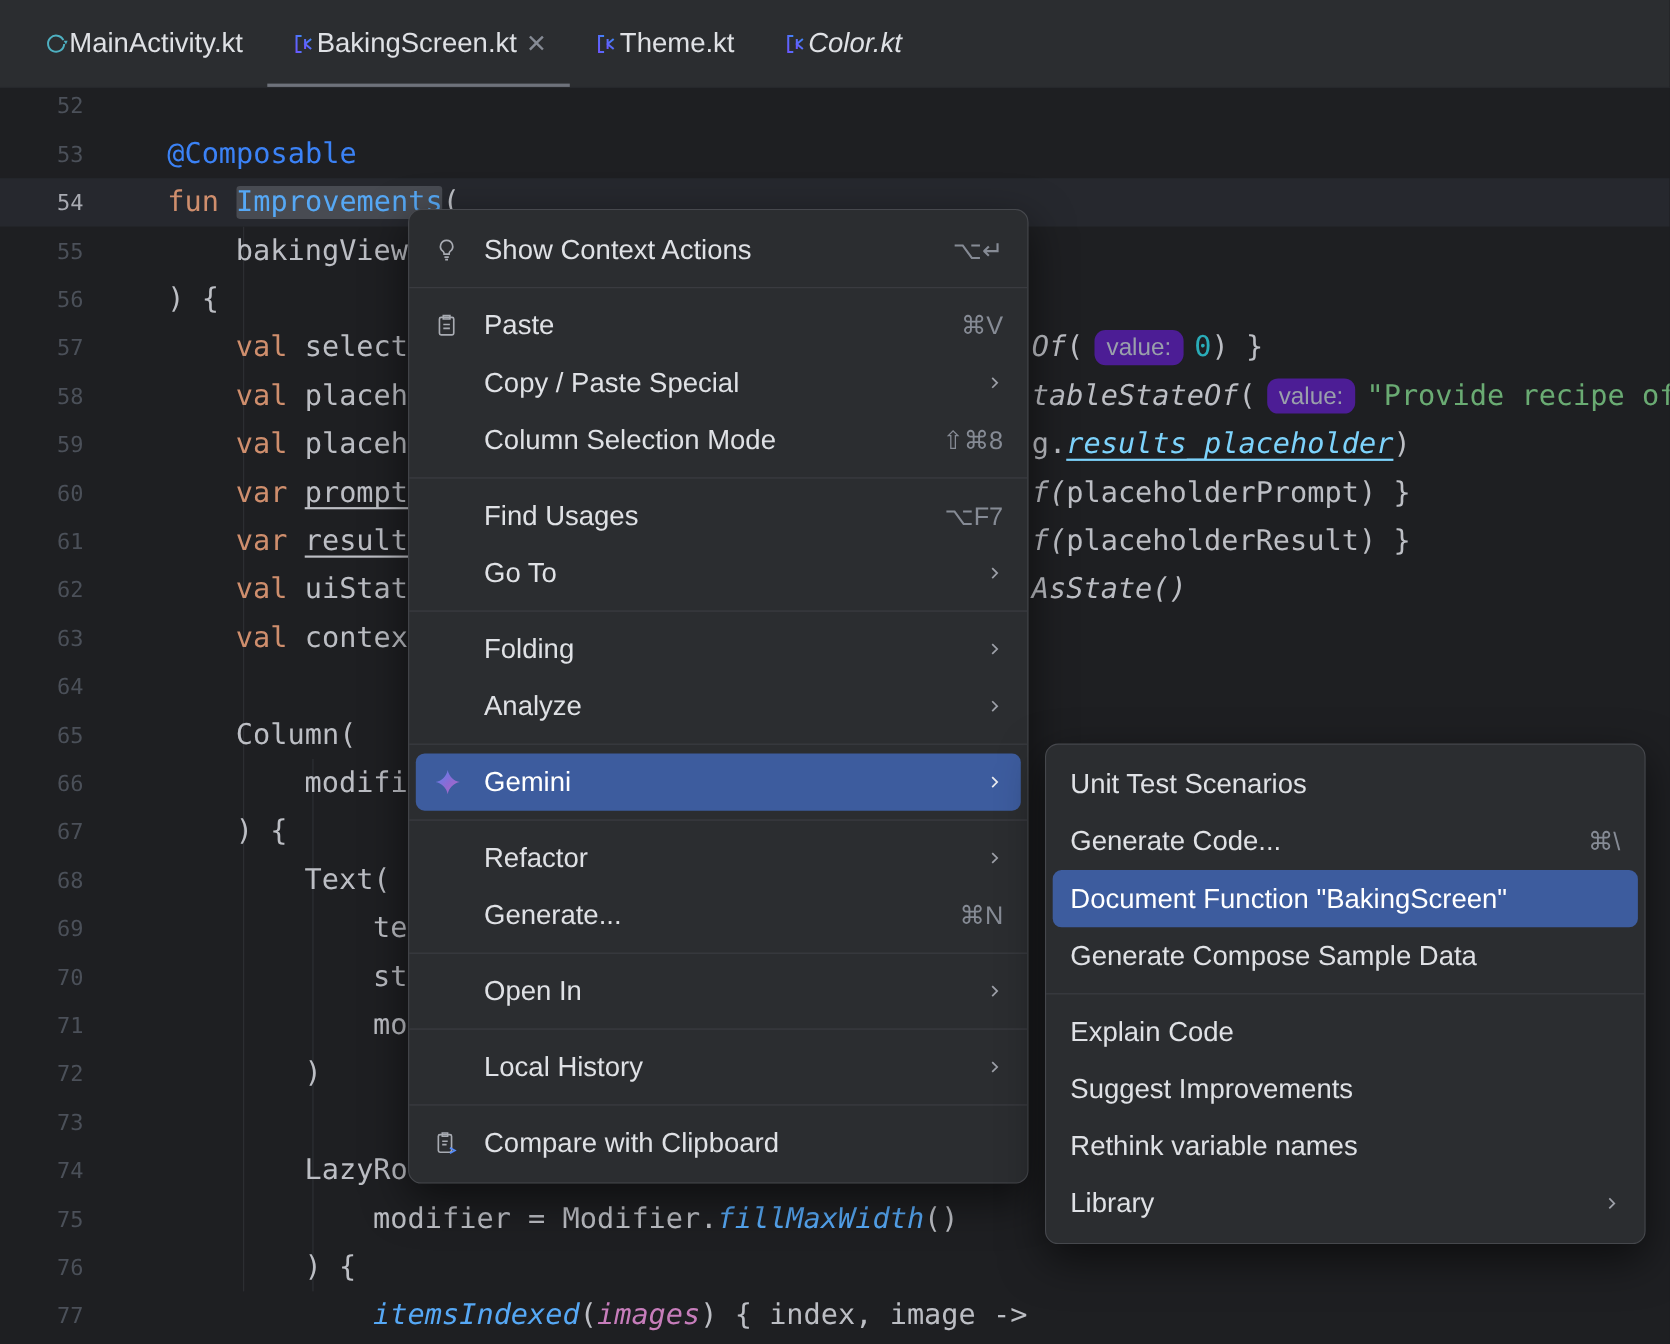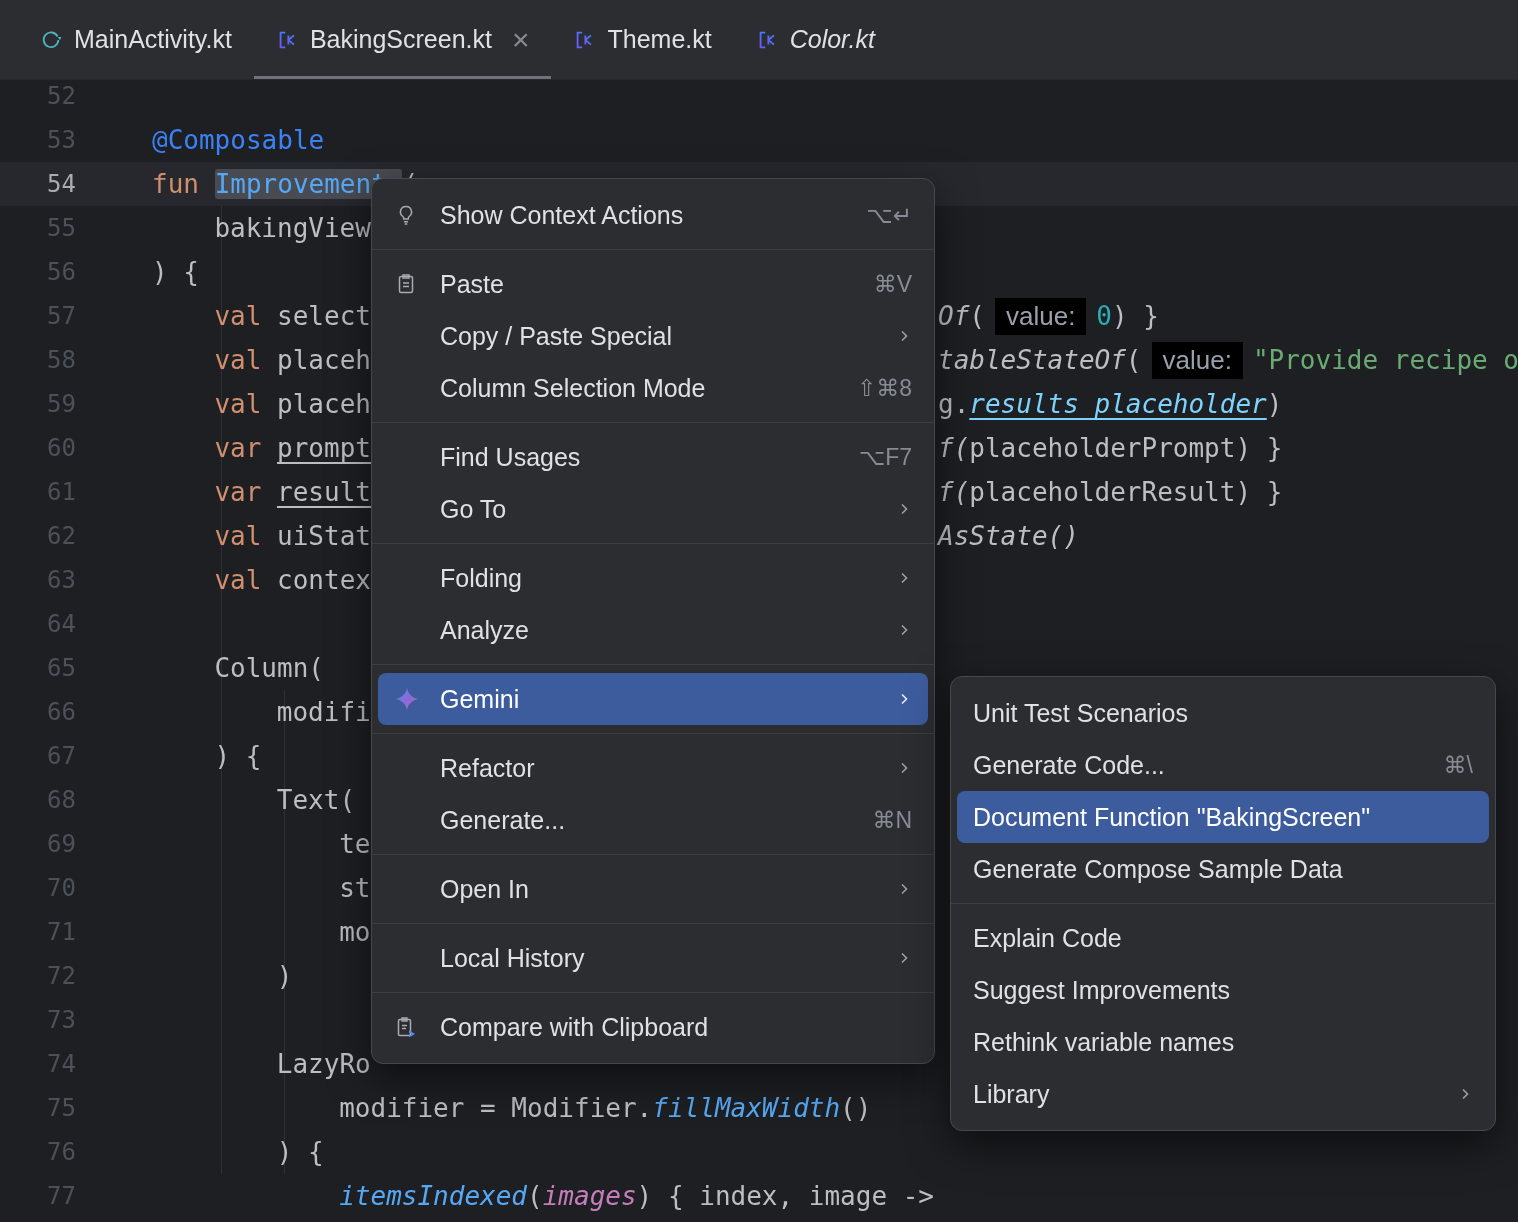--- a/index.html
+++ b/index.html
@@ -9,59 +9,59 @@
     background:#1e1f22;
     font-family:"Liberation Sans","DejaVu Sans",sans-serif;
     -webkit-font-smoothing:antialiased;
   }
 
   
   .tabbar {
     height:80px; background:#2b2d30; display:flex; align-items:stretch;
     padding-left:18px; border-bottom:1px solid #26282c;
   }
-  .tab { display:flex; align-items:center; gap:12px; padding:0 22px; position:relative;
+  .tab { display:flex; align-items:center; gap:1px; padding:0 22px; position:relative;
          color:#dfe1e5; font-size:25px; cursor:default; }
   .tab.active::after { content:""; position:absolute; left:0; right:0; bottom:0; height:3px; background:#6e727b; }
   .tab-label.italic { font-style:italic; }
   .tab-close { color:#868b95; font-size:30px; line-height:1; margin-left:8px; }
   .icon svg { display:block; }
 
   
   .editor { position:relative; height:1142px; overflow:hidden; }
   .indent-guide { position:absolute; width:1px; background:#2e3035; }
   .code-area { margin-top:-6px; position:relative; }
   .code-row { height:44px; display:flex; align-items:center; position:relative;
               font-family:"DejaVu Sans Mono",monospace; font-size:26px; white-space:pre; }
   .code-row.current { background:#26282e; }
-  .gutter-num { flex:0 0 110px; padding-right:34px; text-align:right; color:#4b5059; font-size:24px;
+  .gutter-num { flex:0 0 110px; padding-right:34px; text-align:right; color:#4b5059; font-size:20px;
                 font-family:"DejaVu Sans Mono",monospace; }
   .code-row.current .gutter-num { color:#a9abb2; }
   .code-text { margin-left:42px; }
   .code-right { position:absolute; left:938px; top:0; height:44px; display:flex; align-items:center; white-space:pre; }
 
   .c-kw  { color:#cf8e6d; }
   .c-ann { color:#3b82f6; }
   .c-fn  { color:#56a8f5; }
   .c-def { color:#bcbec4; }
   .c-defu{ color:#bcbec4; text-decoration:underline; text-underline-offset:5px; }
   .c-str { color:#6aab73; }
   .c-num { color:#2aacb8; }
   .c-it  { color:#bcbec4; font-style:italic; }
   .c-ext { color:#56a8f5; font-style:italic; }
   .c-pur { color:#c77dbb; font-style:italic; }
   .c-purx{ color:#7dd3fc; font-style:italic; text-decoration:underline; text-underline-offset:5px; }
-  .c-hint{ background:#000000; color:#9aa0ab; border-radius:0; padding:3px 11px; margin:0 10px;
-           font-family:"Liberation Sans",sans-serif; font-size:26px; font-style:normal; }
+  .c-hint{ background:#4c1d95; color:#9aa0ab; border-radius:10px; padding:3px 11px; margin:0 10px;
+           font-family:"Liberation Sans",sans-serif; font-size:22px; font-style:normal; }
   .seg-sel { background:#484b52; border-radius:3px; }
 
   
   .menu { position:absolute; background:#2b2d30; border:1px solid #46484d; border-radius:12px;
           padding:10px 0; box-shadow:0 14px 40px rgba(0,0,0,.55); }
-  #context-menu   { left:371px; top:178px; width:564px; z-index:10; }
+  #context-menu   { left:371px; top:190px; width:564px; z-index:10; }
   #gemini-submenu { left:950px; top:676px; width:546px; z-index:11; }
   .menu-item { display:flex; align-items:center; height:52px; margin:0 6px; padding:0 16px; border-radius:8px; }
   .menu-item.selected { background:#3d5c9e; }
   .mi-icon  { flex:0 0 46px; width:46px; display:flex; align-items:center; }
   .mi-label { flex:1; color:#dfe1e5; font-size:25px; white-space:nowrap; }
   .menu-item.selected .mi-label { color:#ffffff; }
   .mi-short { color:#868b95; font-size:23px; margin-left:28px; white-space:nowrap; }
   .mi-chev  { margin-left:28px; display:flex; }
   .menu-item.selected .mi-chev path { stroke:#e9ebef; }
   .menu-sep { height:1px; background:#3c3e43; margin:8px 0; }

